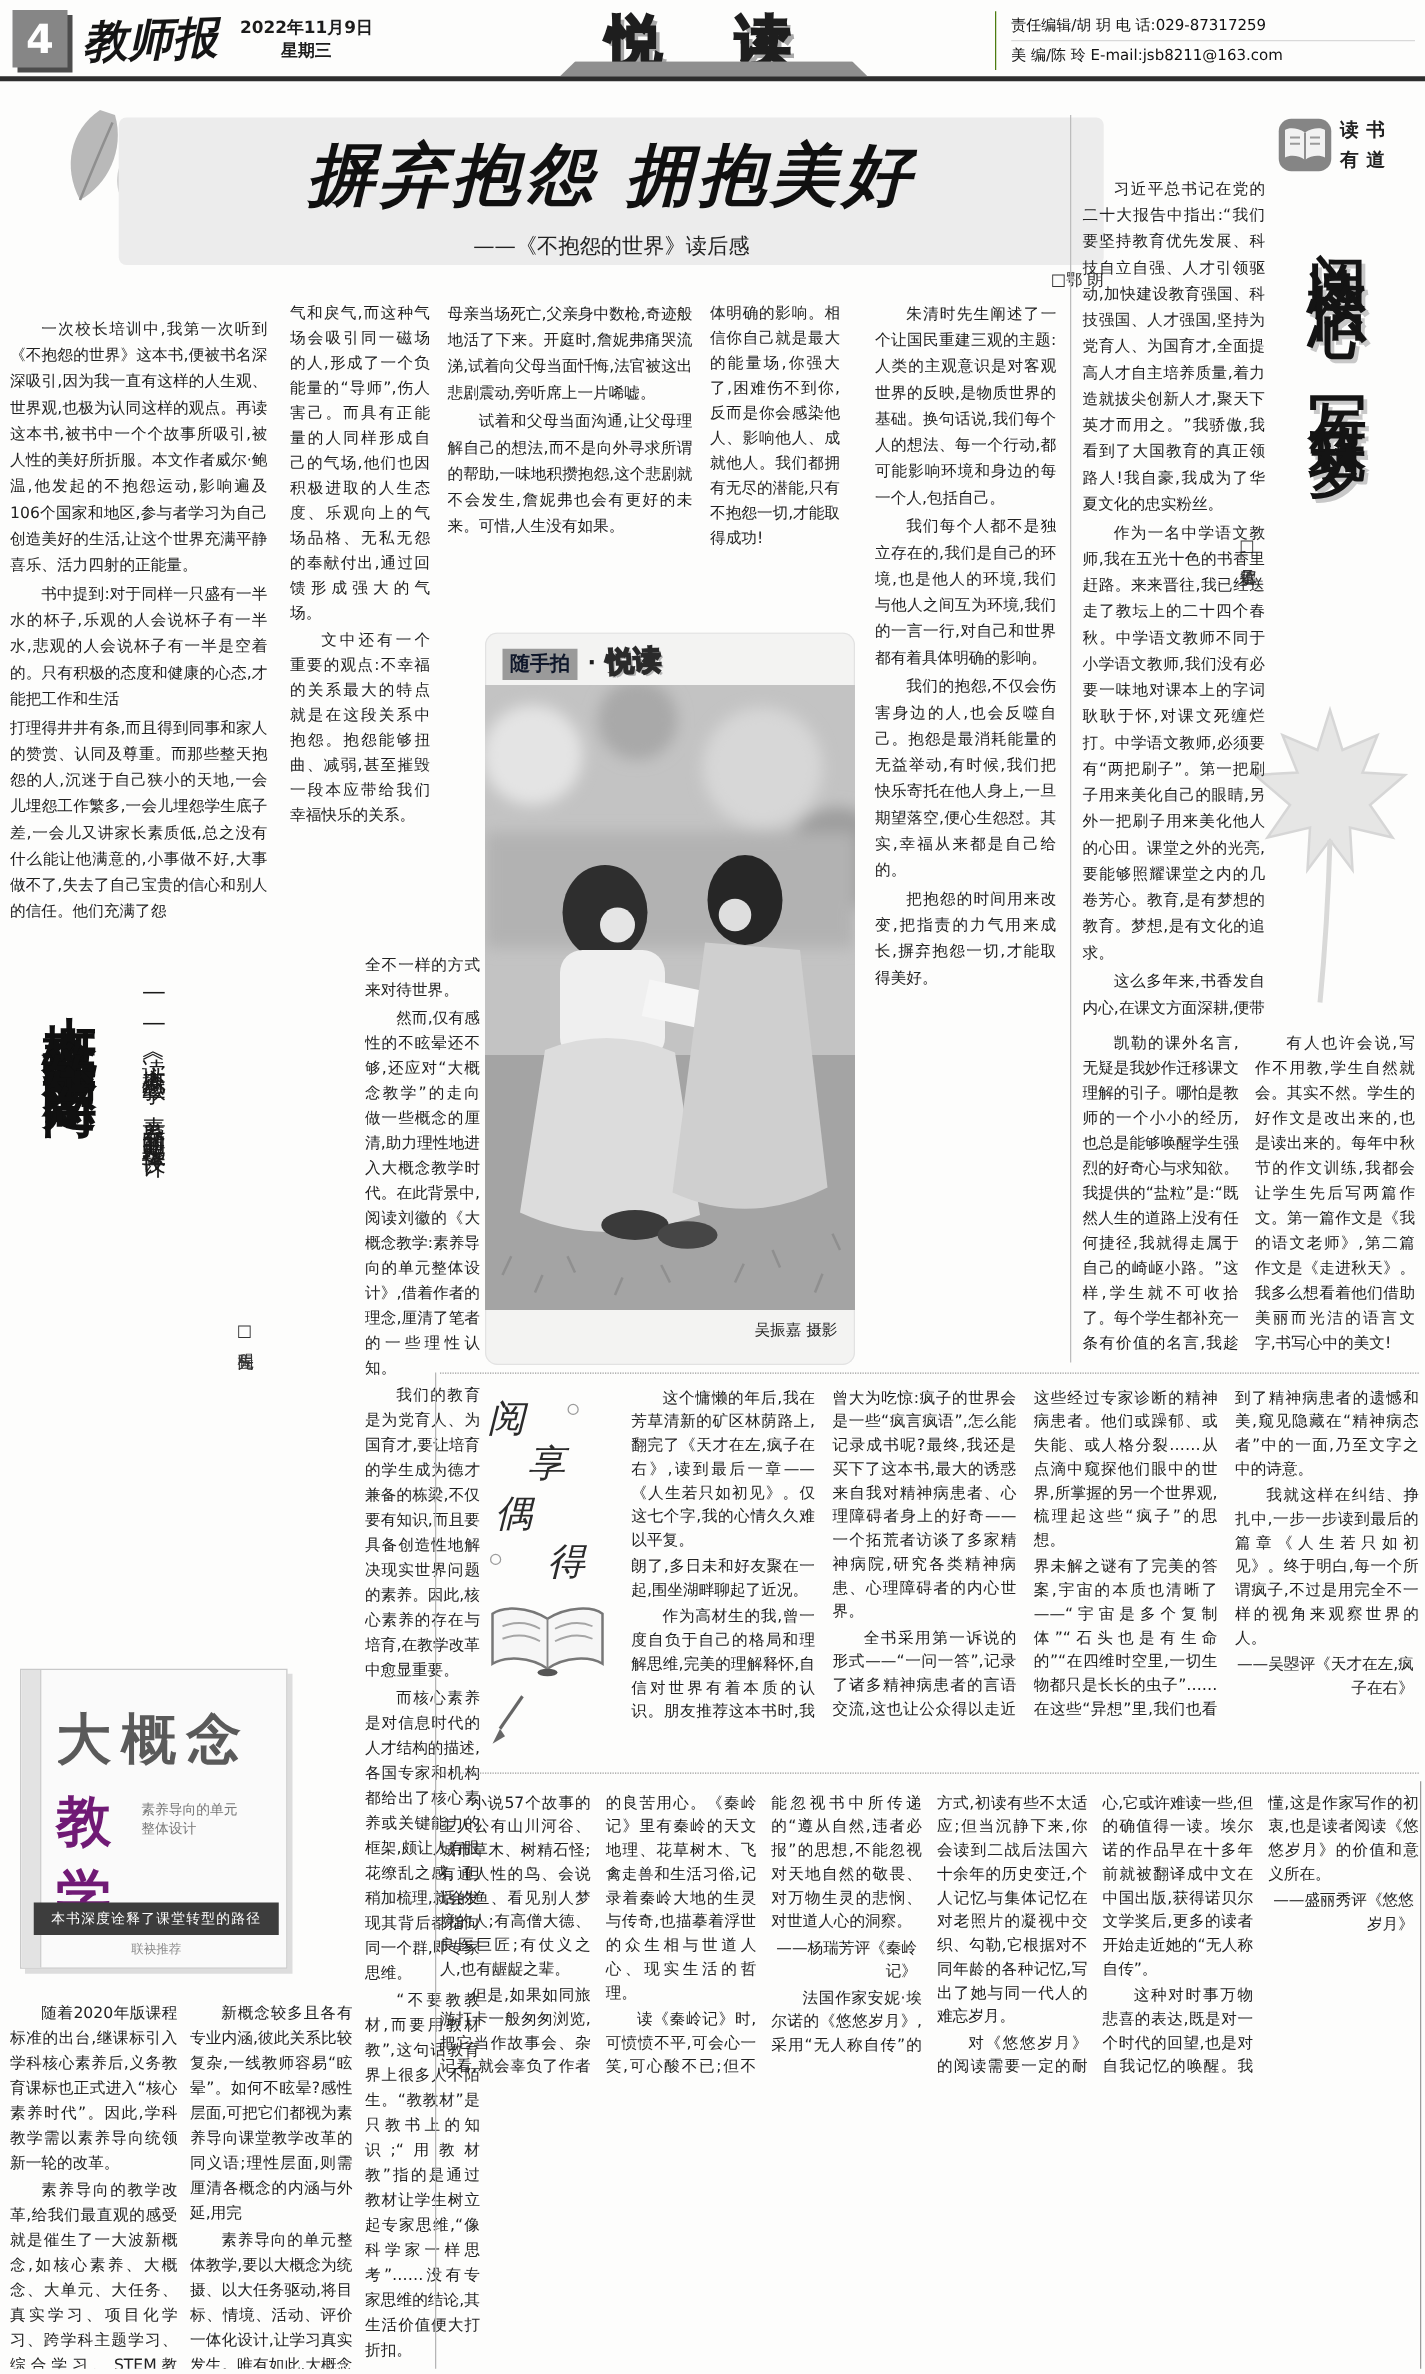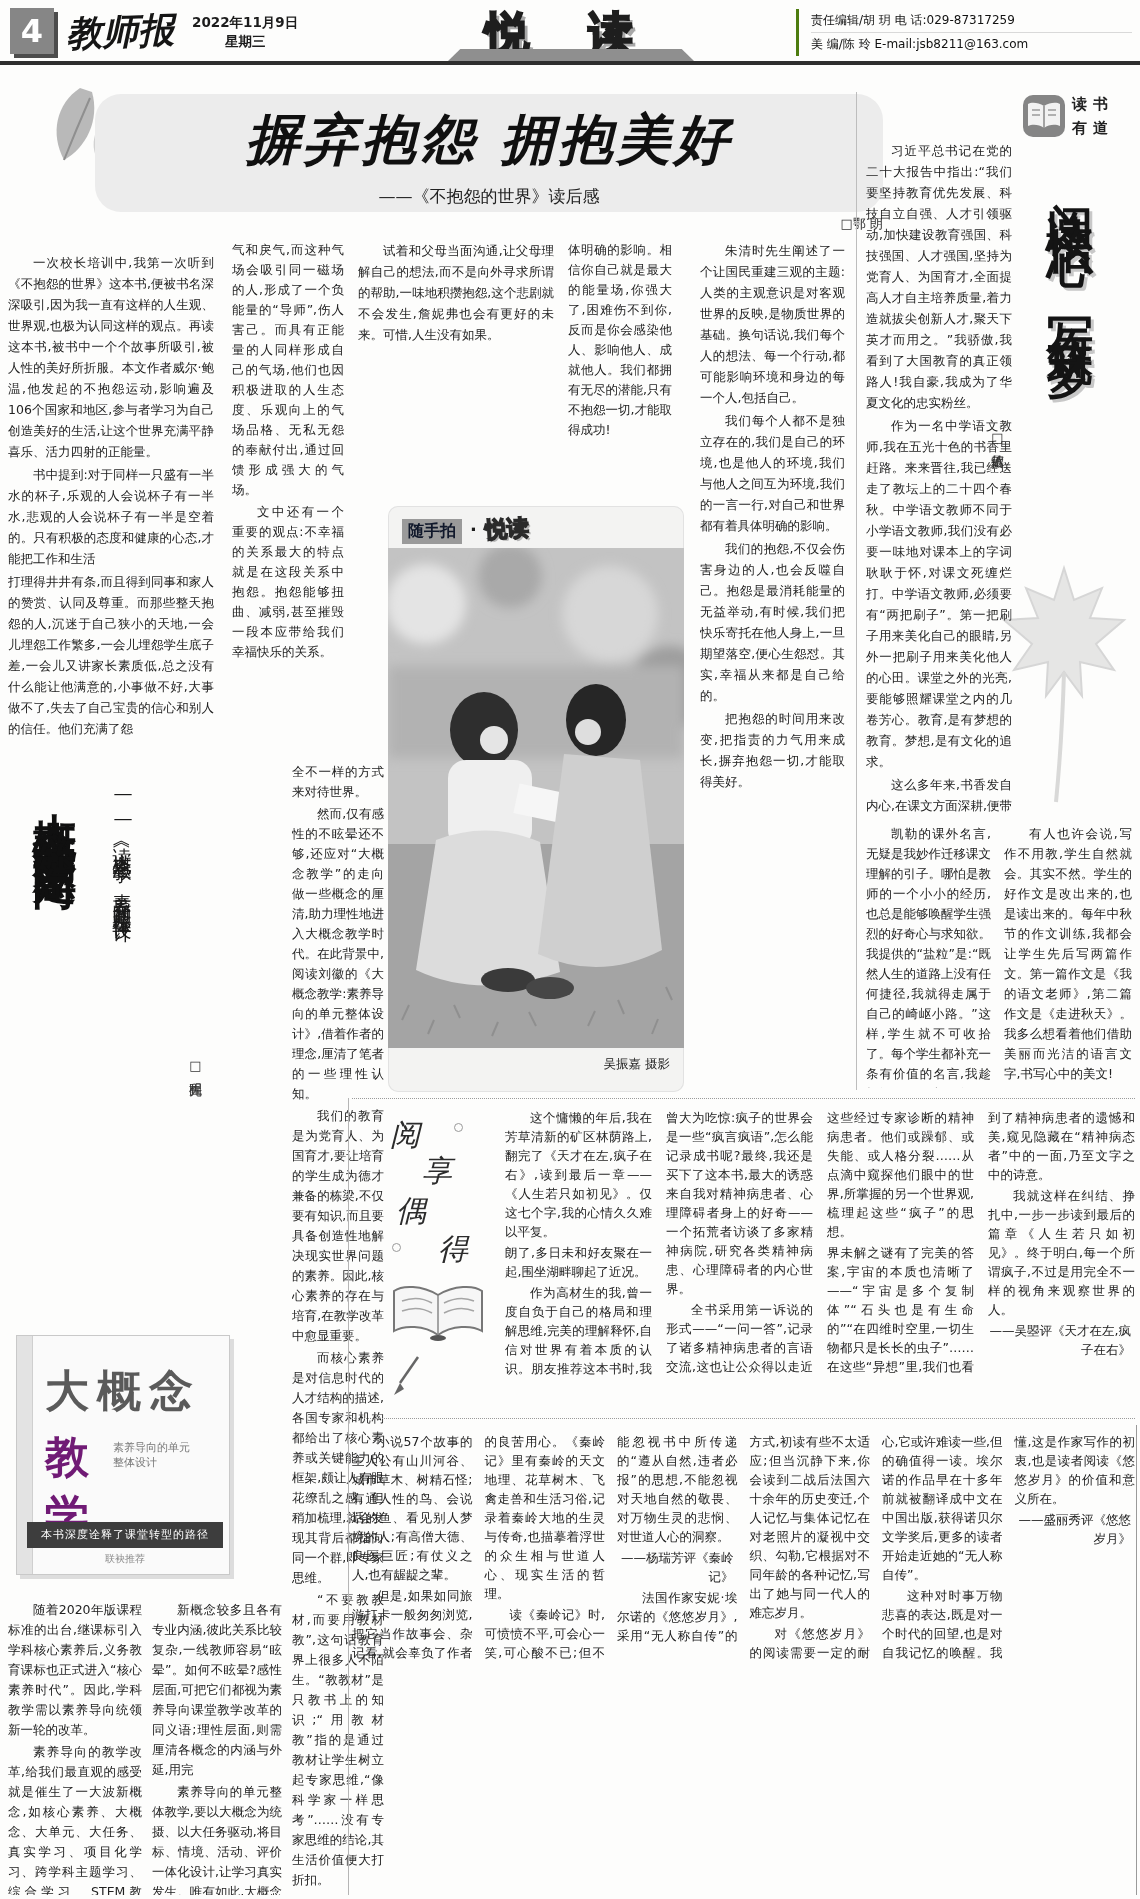--- a/index.html
+++ b/index.html
@@ -10,25 +10,25 @@
   .para{text-indent:2em;margin:0 0 2px 0;}
   .sig{text-indent:0;text-align:right;padding-right:4px;break-inside:avoid;}
   
   .pageno-shadow{left:14px;top:12px;width:44px;height:46px;background:#4c4c4c;}
   .pageno{left:10px;top:8px;width:44px;height:46px;background:#868686;color:#fff;font-size:32px;font-weight:bold;text-align:center;line-height:46px;}
   .masthead{left:66px;top:8px;font-family:"DejaVu Serif","Liberation Serif",serif;font-style:italic;font-weight:bold;font-size:36px;transform:rotate(-2deg);color:#151515;}
   .dateblock{left:192px;top:13px;font-size:13.5px;font-weight:bold;text-align:center;line-height:19px;}
   .section-title{left:0;right:0;top:4px;text-align:center;font-family:"DejaVu Serif","Liberation Serif",serif;font-weight:700;font-size:44px;letter-spacing:22px;color:#fff;-webkit-text-stroke:2.5px #1e1e1e;text-shadow:4px 4px 0 #a8a8a8;}
   .trapezoid{left:448px;top:49px;width:246px;height:12px;background:#8f8f8f;clip-path:polygon(5% 0,95% 0,100% 100%,0 100%);}
   .header-rule{left:0;top:61px;width:1140px;height:4px;background:#2e2e2e;}
-  .edit-info{left:796px;top:9px;width:336px;font-size:12px;line-height:23px;border-left:3px solid #4d7c0f;padding-left:12px;color:#111;}
+  .edit-info{left:796px;top:9px;width:336px;font-size:12px;line-height:23px;border-left:1px solid #4d7c0f;padding-left:12px;color:#111;}
   .edit-info .row{border-bottom:1px solid #d9d9d9;}
   .edit-info .row:last-child{border-bottom:none;}
   
-  .headline-box{left:95px;top:94px;width:788px;height:118px;background:#ececec;border-radius:26px;}
+  .headline-box{left:95px;top:94px;width:788px;height:118px;background:#ececec;border-radius:6px;}
   .headline{width:100%;text-align:center;margin-top:10px;font-size:54px;font-weight:900;letter-spacing:4px;color:#101010;font-style:italic;}
   .headline-sub{width:100%;text-align:center;font-family:"DejaVu Serif","Liberation Serif",serif;font-size:17px;margin-top:8px;color:#222;}
   .headline-byline{left:95px;top:215px;width:788px;text-align:right;font-size:13px;color:#333;}
   
   .c1{left:8px;top:252px;width:206px;height:518px;}
   .c2{left:232px;top:240px;width:112px;height:848px;font-size:12.5px;line-height:20px;}
   .c3{left:358px;top:240px;width:196px;height:252px;}
   .c4{left:568px;top:240px;width:104px;height:252px;font-size:12.5px;line-height:20px;}
   .c5{left:700px;top:240px;width:145px;height:848px;}
   .vrule-main{left:856px;top:92px;width:1px;height:998px;background:#bdbdbd;}
@@ -109,20 +109,21 @@
 <div class="abs bodytext c1">
   <p class="para">一次校长培训中,我第一次听到《不抱怨的世界》这本书,便被书名深深吸引,因为我一直有这样的人生观、世界观,也极为认同这样的观点。再读这本书,被书中一个个故事所吸引,被人性的美好所折服。本文作者威尔·鲍温,他发起的不抱怨运动,影响遍及106个国家和地区,参与者学习为自己创造美好的生活,让这个世界充满平静喜乐、活力四射的正能量。</p>
   <p class="para">书中提到:对于同样一只盛有一半水的杯子,乐观的人会说杯子有一半水,悲观的人会说杯子有一半是空着的。只有积极的态度和健康的心态,才能把工作和生活</p>
   <p class="para" style="text-indent:0;">打理得井井有条,而且得到同事和家人的赞赏、认同及尊重。而那些整天抱怨的人,沉迷于自己狭小的天地,一会儿埋怨工作繁多,一会儿埋怨学生底子差,一会儿又讲家长素质低,总之没有什么能让他满意的,小事做不好,大事做不了,失去了自己宝贵的信心和别人的信任。他们充满了怨</p>
 </div>
 <div class="abs bodytext c2">
   <p class="para" style="text-indent:0;">气和戾气,而这种气场会吸引同一磁场的人,形成了一个负能量的“导师”,伤人害己。而具有正能量的人同样形成自己的气场,他们也因积极进取的人生态度、乐观向上的气场品格、无私无怨的奉献付出,通过回馈形成强大的气场。</p>
   <p class="para">文中还有一个重要的观点:不幸福的关系最大的特点就是在这段关系中抱怨。抱怨能够扭曲、减弱,甚至摧毁一段本应带给我们幸福快乐的关系。</p>
 </div>
 <div class="abs bodytext c3">
+  <p class="para" style="text-indent:0;">母亲当场死亡,父亲身中数枪,奇迹般地活了下来。开庭时,詹妮弗痛哭流涕,试着向父母当面忏悔,法官被这出悲剧震动,旁听席上一片唏嘘。</p>
   <p class="para">试着和父母当面沟通,让父母理解自己的想法,而不是向外寻求所谓的帮助,一味地积攒抱怨,这个悲剧就不会发生,詹妮弗也会有更好的未来。可惜,人生没有如果。</p>
 </div>
 <div class="abs bodytext c4">
   <p class="para" style="text-indent:0;">体明确的影响。相信你自己就是最大的能量场,你强大了,困难伤不到你,反而是你会感染他人、影响他人、成就他人。我们都拥有无尽的潜能,只有不抱怨一切,才能取得成功!</p>
 </div>
 <div class="abs bodytext c5">
   <p class="para">朱清时先生阐述了一个让国民重建三观的主题:人类的主观意识是对客观世界的反映,是物质世界的基础。换句话说,我们每个人的想法、每一个行动,都可能影响环境和身边的每一个人,包括自己。</p>
   <p class="para">我们每个人都不是独立存在的,我们是自己的环境,也是他人的环境,我们与他人之间互为环境,我们的一言一行,对自己和世界都有着具体明确的影响。</p>
   <p class="para">我们的抱怨,不仅会伤害身边的人,也会反噬自己。抱怨是最消耗能量的无益举动,有时候,我们把快乐寄托在他人身上,一旦期望落空,便心生怨怼。其实,幸福从来都是自己给的。</p>
   <p class="para">把抱怨的时间用来改变,把指责的力气用来成长,摒弃抱怨一切,才能取得美好。</p>

